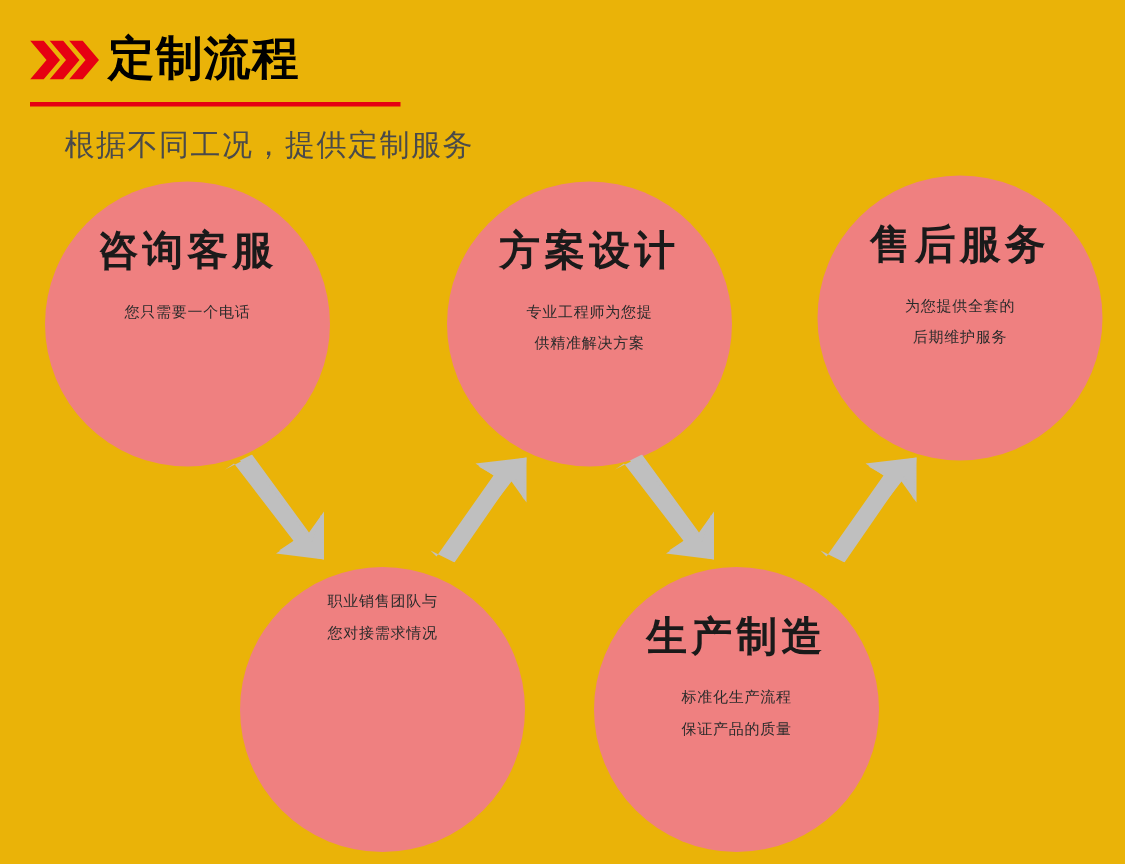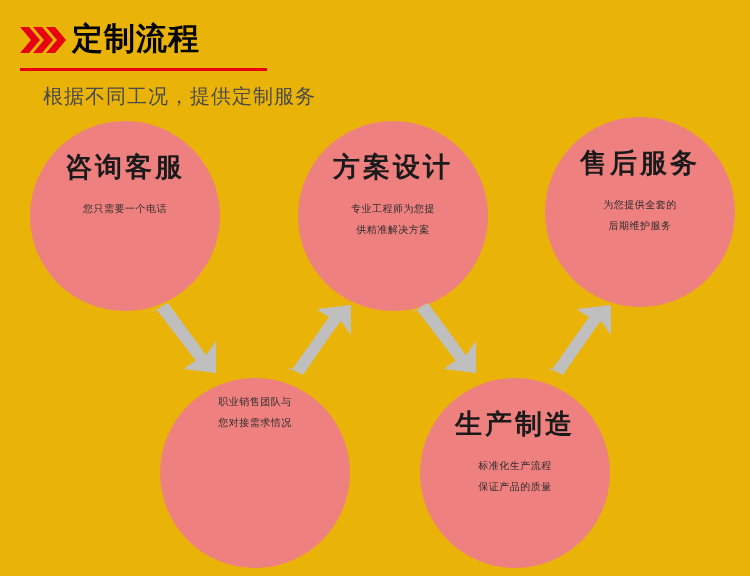--- a/index.html
+++ b/index.html
@@ -92,21 +92,21 @@
     line-height: 21px;
     text-align: center;
     margin-top: 13px;
     white-space: nowrap;
   }
 
   #circle-1 { left: 30px;  top: 121px; }
   #circle-2 { left: 298px; top: 121px; }
   #circle-3 { left: 545px; top: 117px; }
   #circle-4 { left: 160px; top: 378px; }
-  #circle-5 { left: 420px; top: 378px; }
+  #circle-5 { left: 396px; top: 378px; }
 
   
   .flow-arrow {
     position: absolute;
   }
   #arrow-1 { left: 148px; top: 303px; }
   #arrow-2 { left: 283px; top: 303px; }
   #arrow-3 { left: 408px; top: 303px; }
   #arrow-4 { left: 543px; top: 303px; }
 </style>

